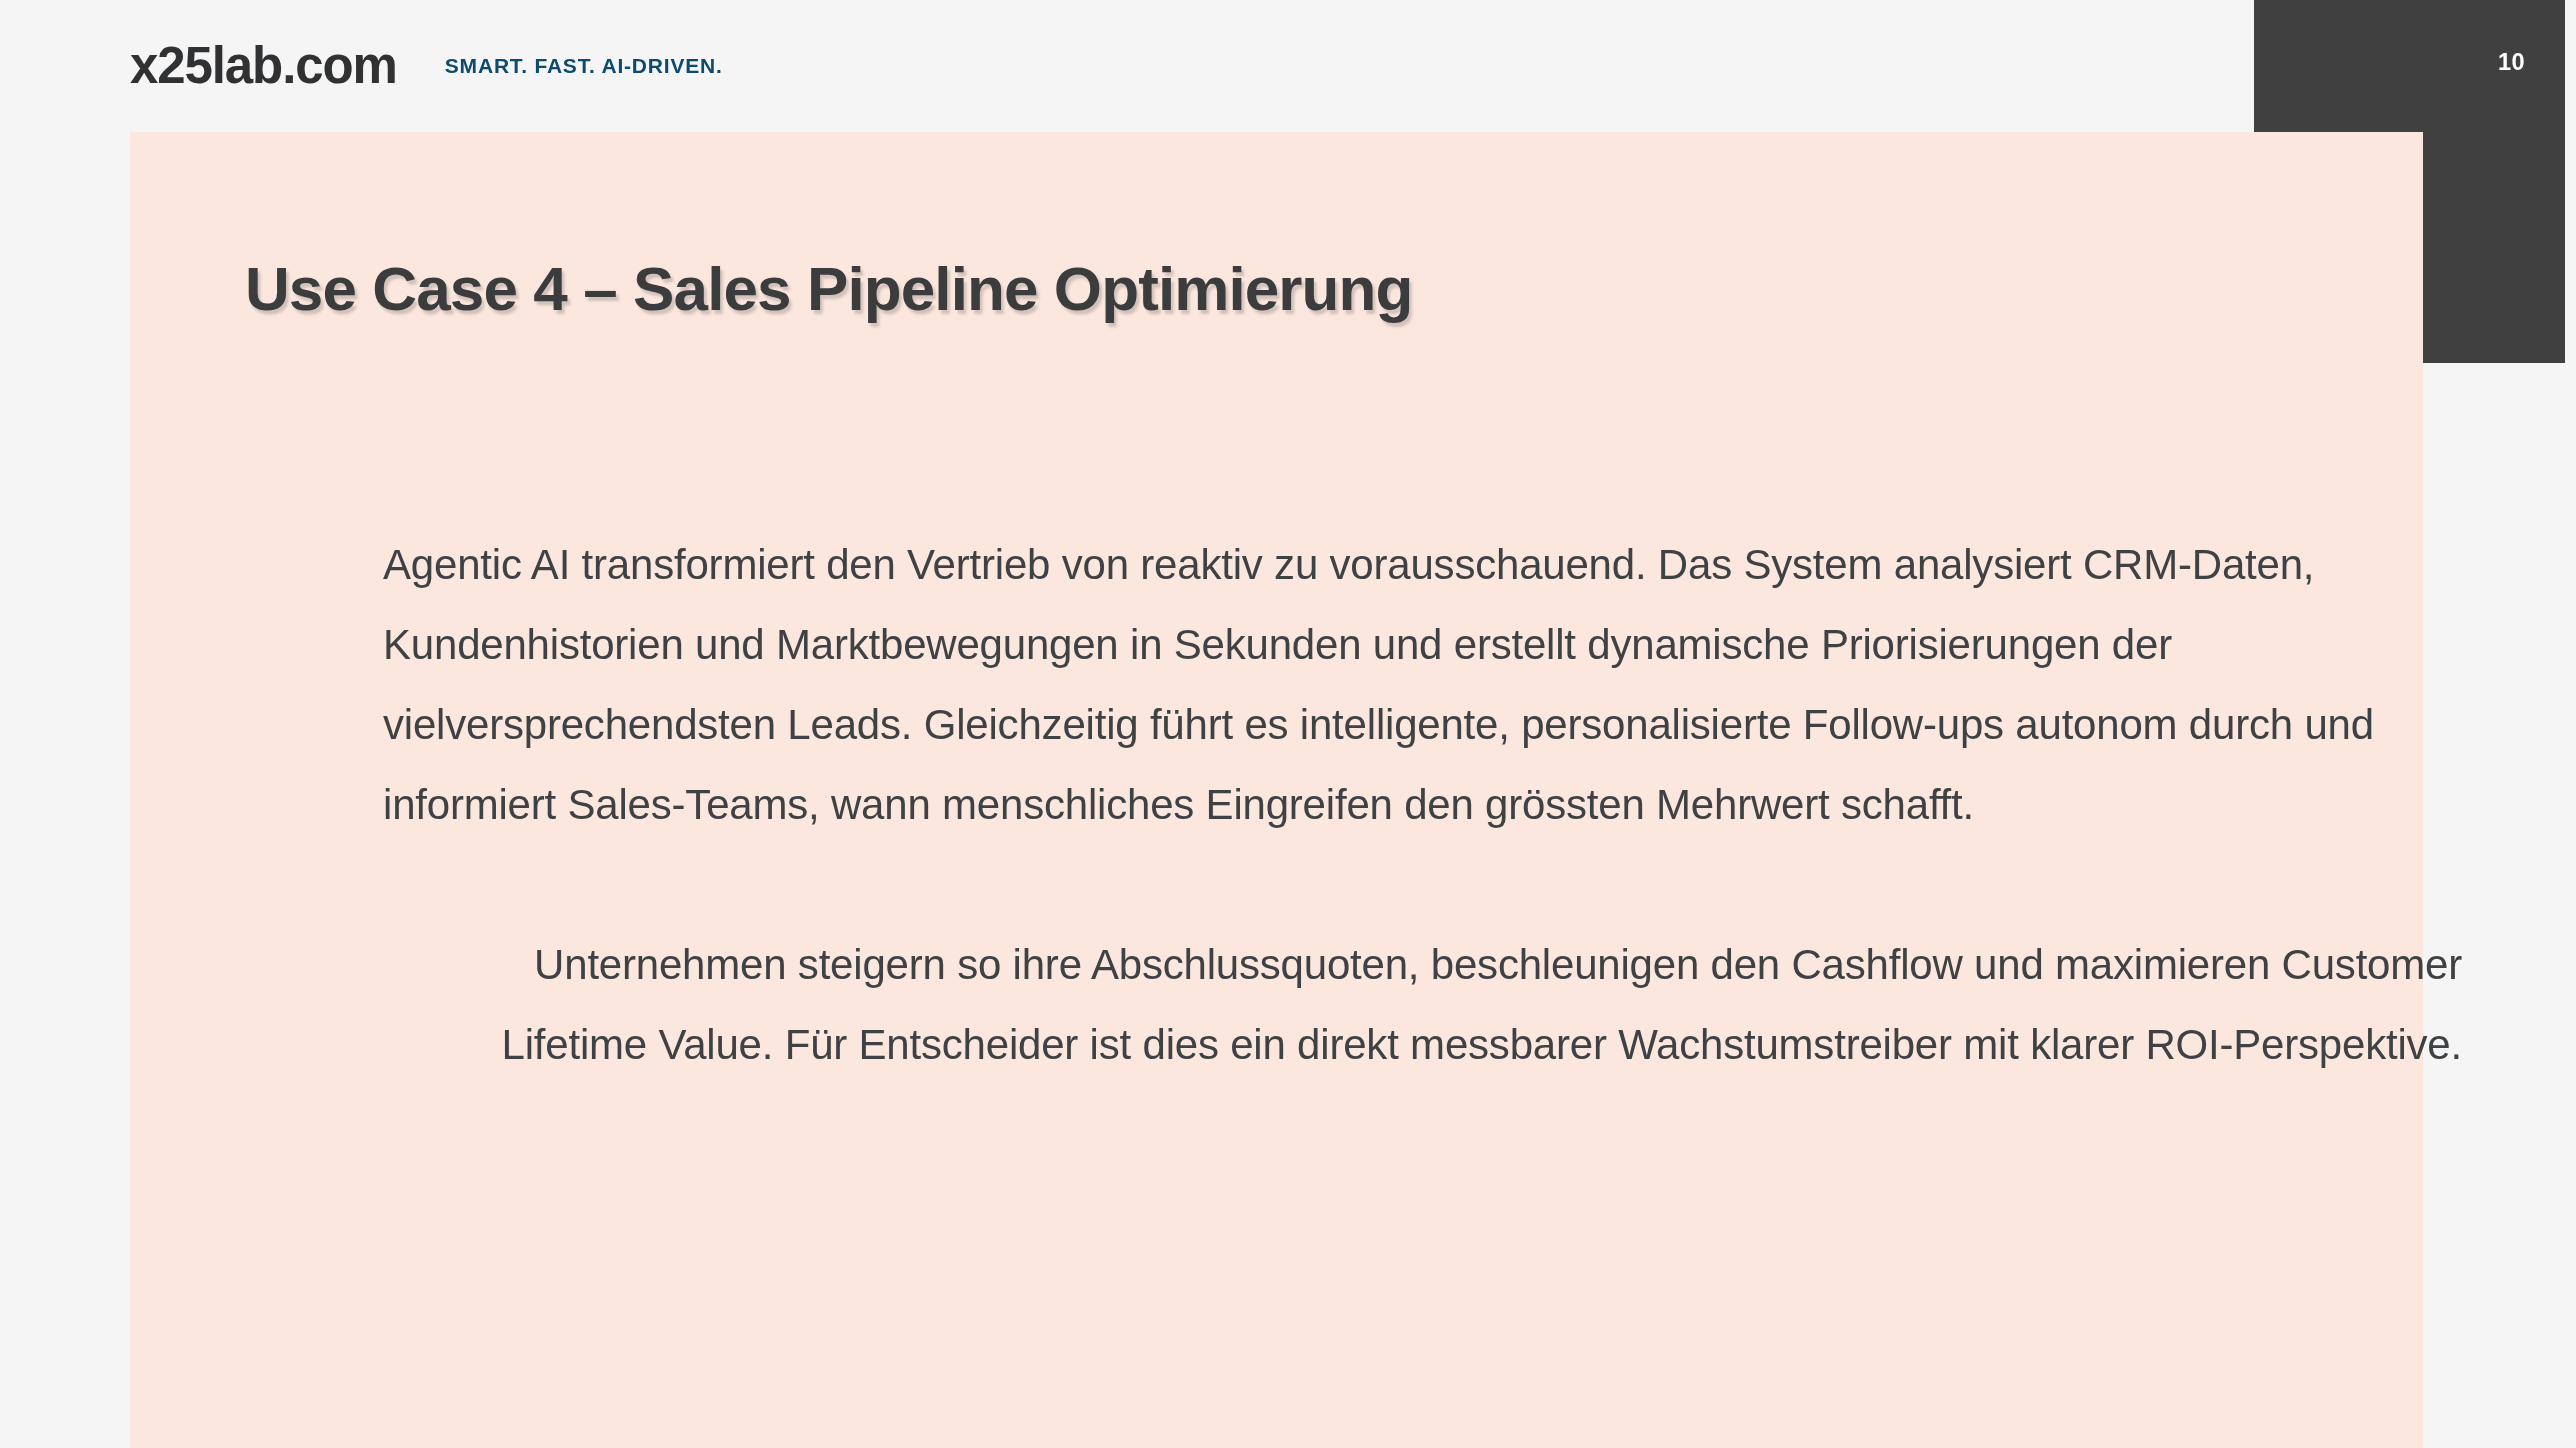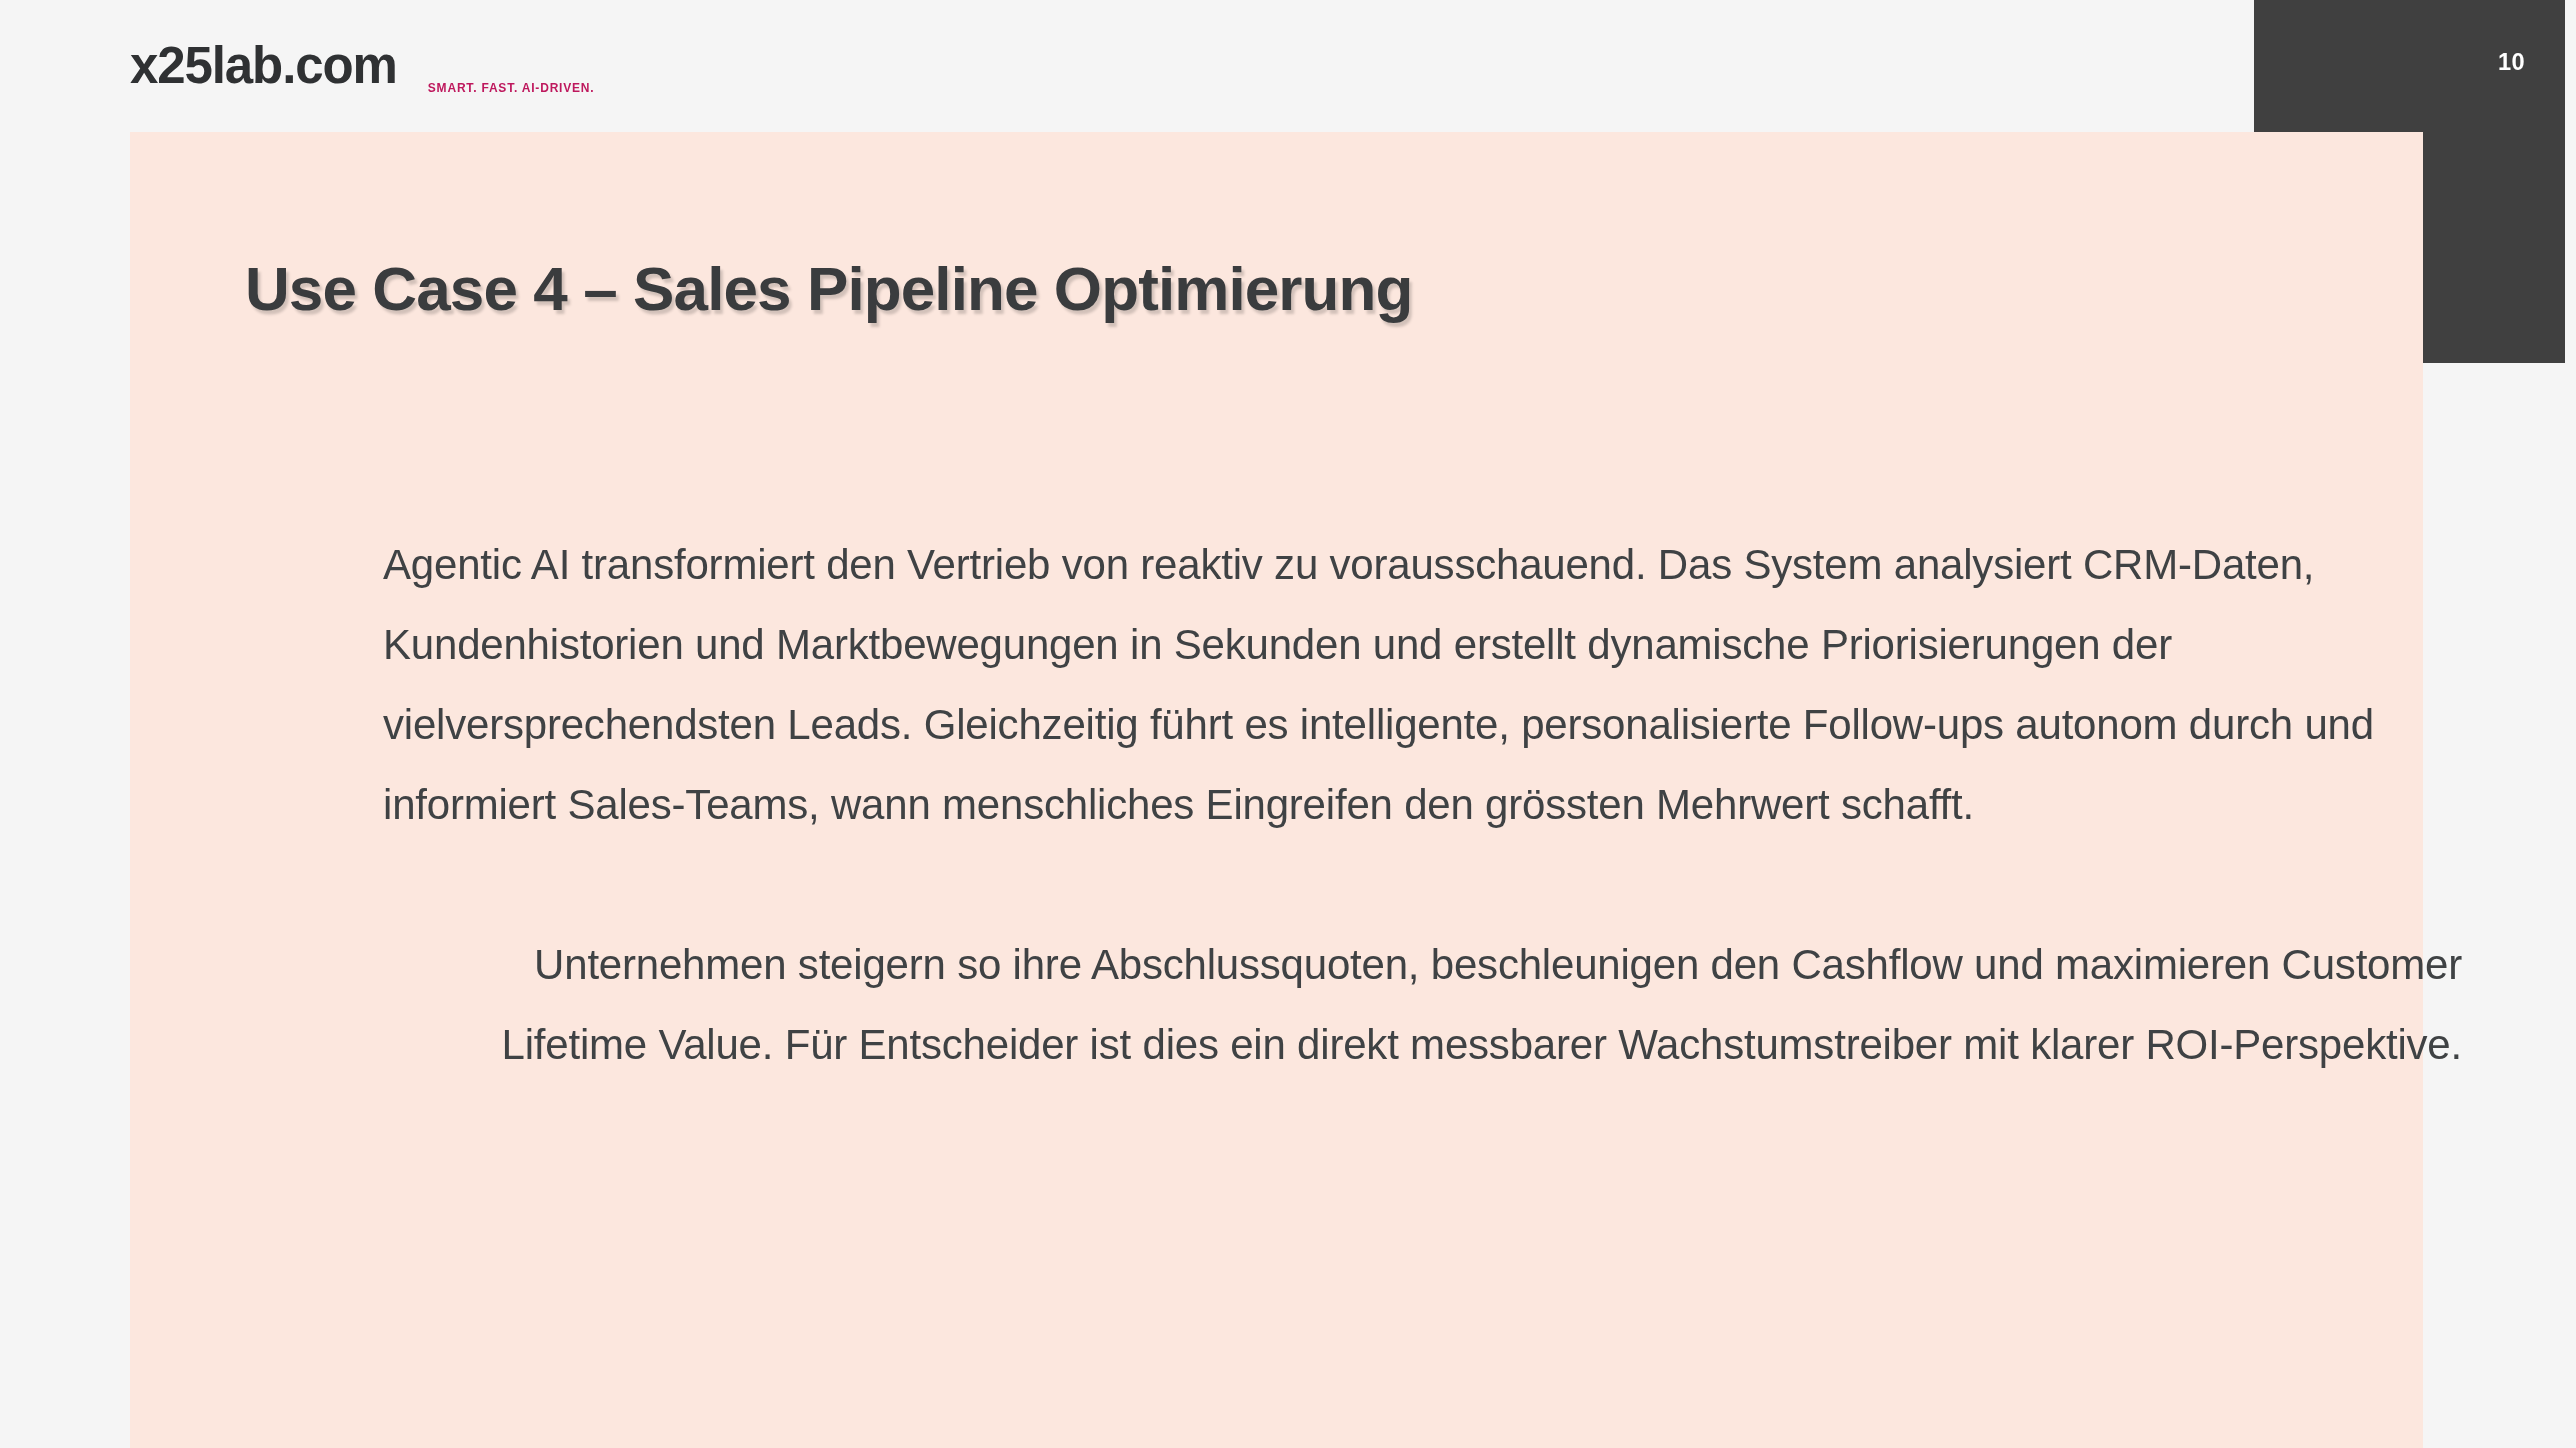--- a/index.html
+++ b/index.html
@@ -41,34 +41,34 @@
     letter-spacing: 0.4px;
     font-family: "Liberation Sans", sans-serif;
   }
 
   
   .header {
     position: absolute;
     top: 36px;
     left: 130px;
     display: flex;
-    align-items: flex-end;
-    gap: 31px;
+    align-items: center;
+    gap: 48px;
   }
   .brand {
     font-size: 51px;
     font-weight: bold;
     color: #2f3133;
     letter-spacing: -1.1px;
     font-family: "Liberation Sans", sans-serif;
   }
   .tagline {
-    font-size: 12px;
+    font-size: 21px;
     font-weight: bold;
-    color: #be185d;
+    color: #0c4a6e;
     letter-spacing: 0.8px;
     font-family: "Liberation Sans", sans-serif;
   }
 
   
   .card {
     position: absolute;
     left: 130px;
     top: 132px;
     width: 2293px;

